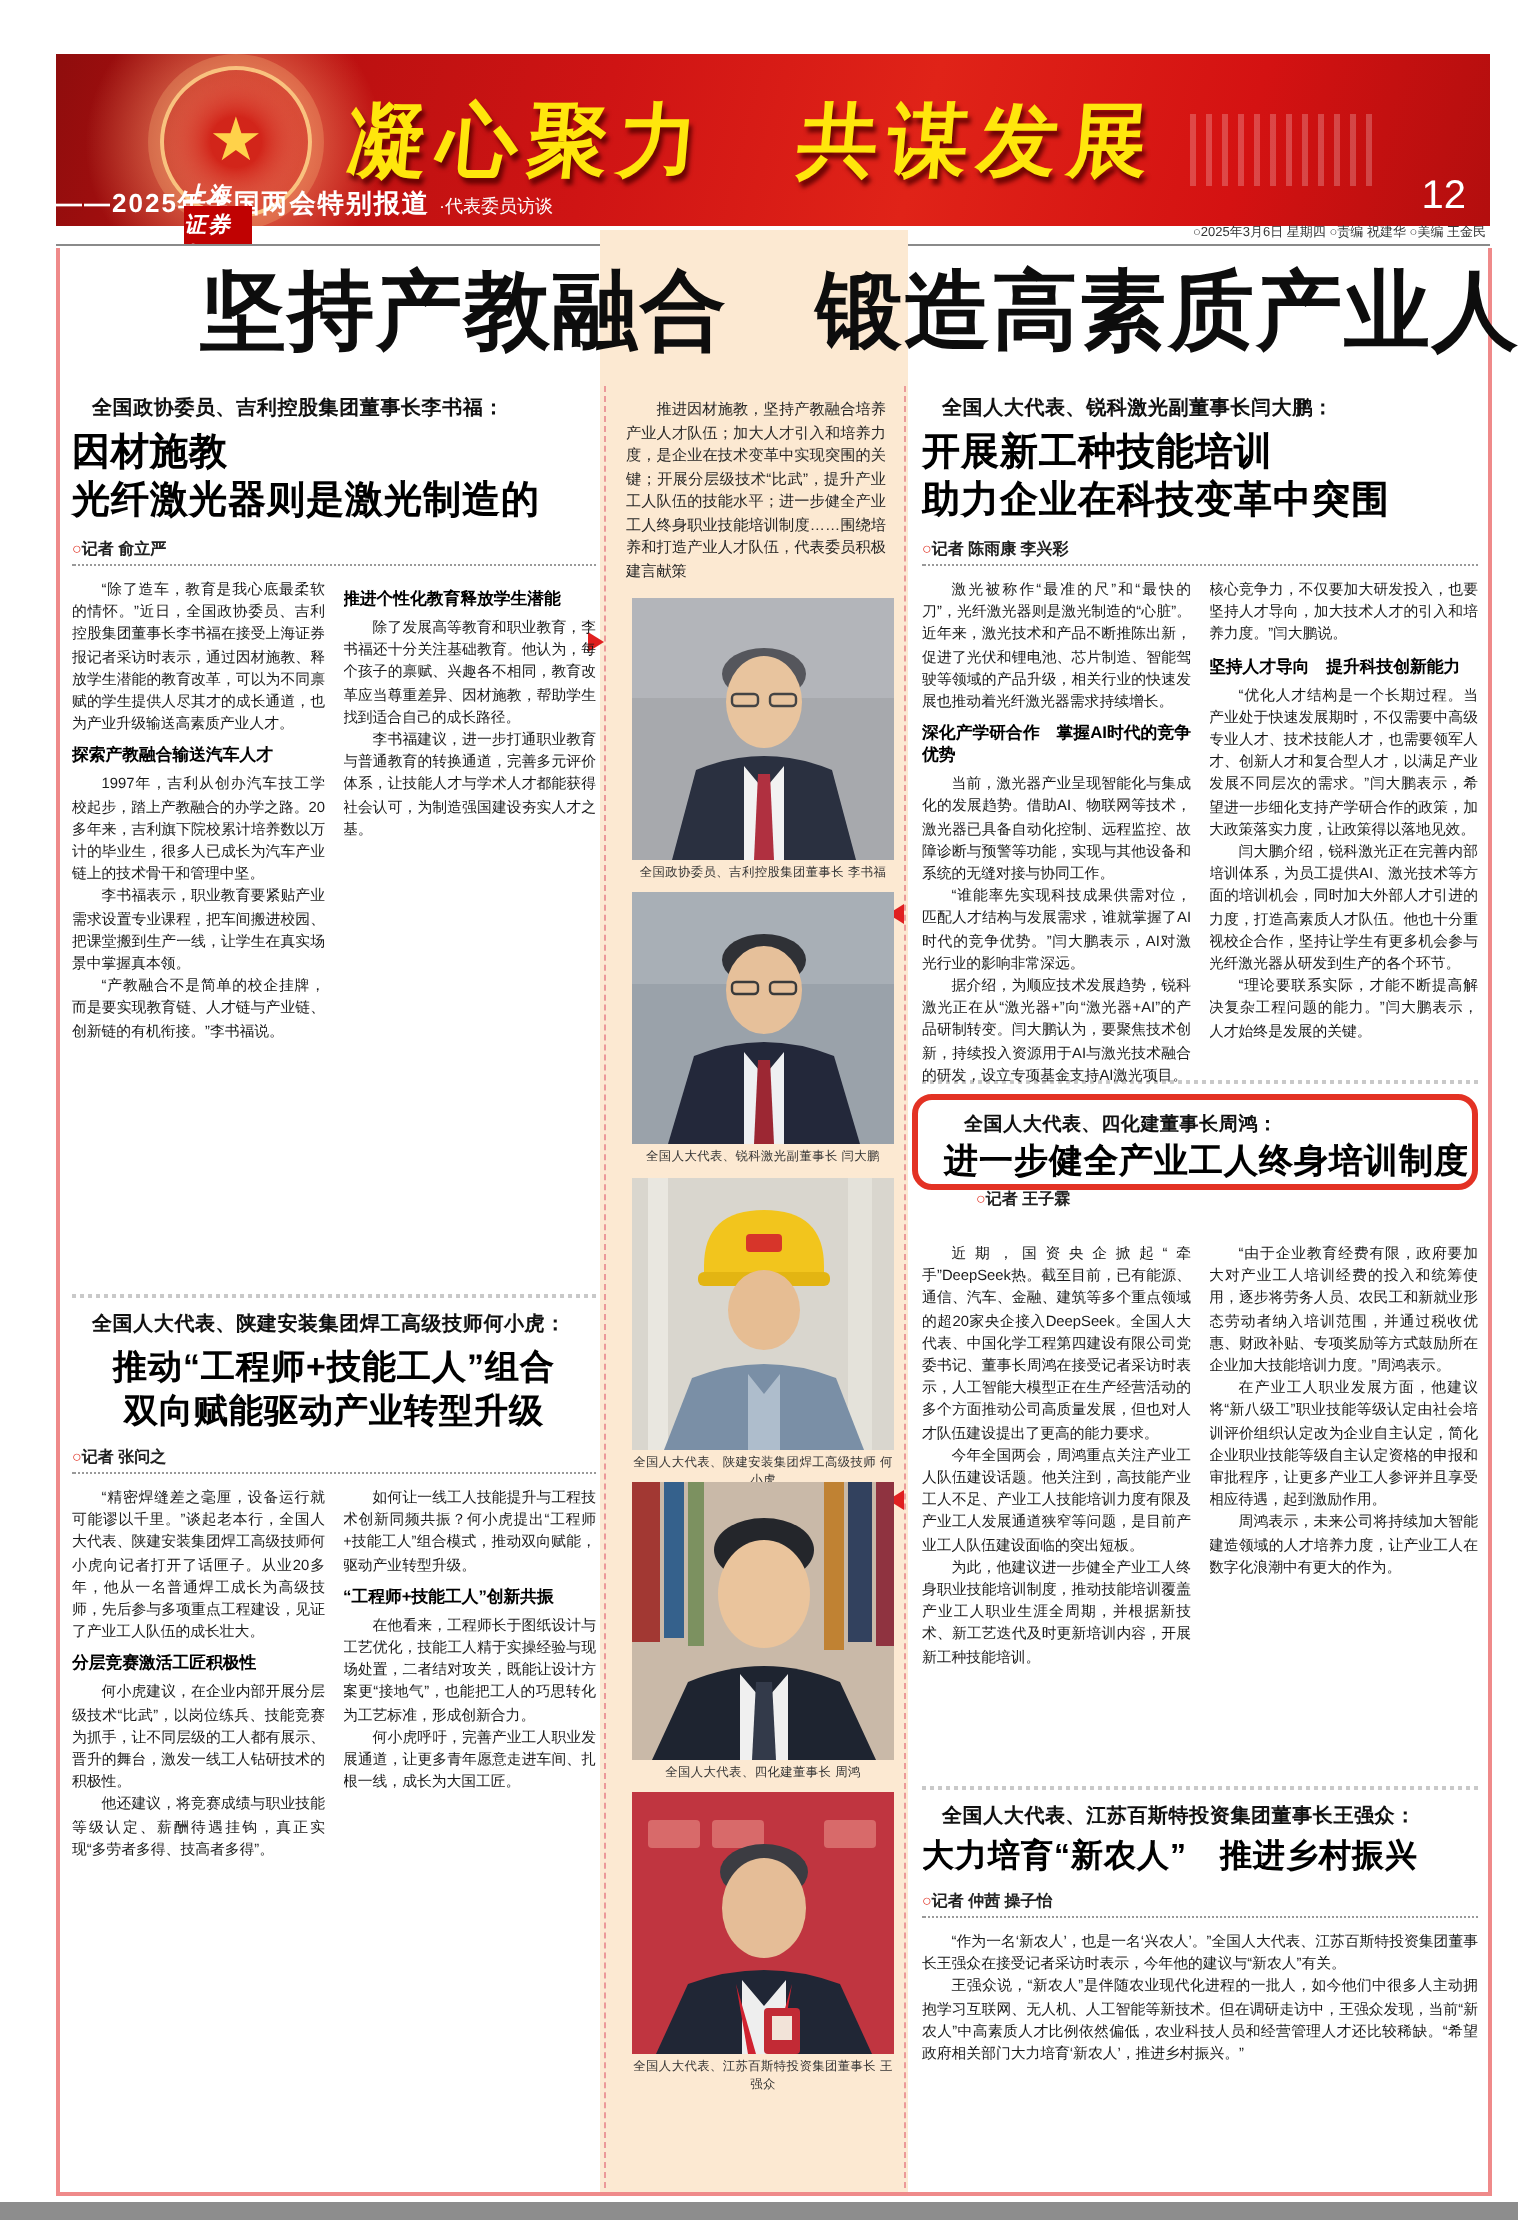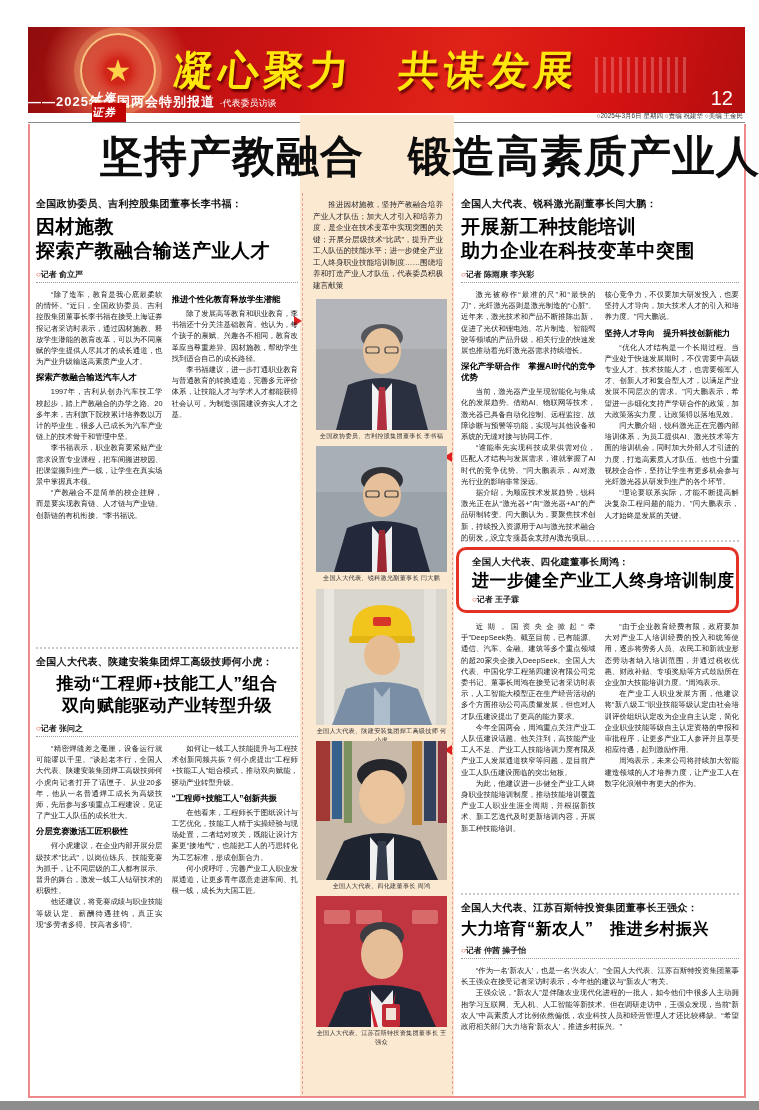--- a/index.html
+++ b/index.html
@@ -36,38 +36,38 @@
   .vdash{position:absolute;top:193px;height:901px;width:0;border-left:1px dashed #eb9a9a;}
   .hdash{position:absolute;border-top:2px dotted #c9c9c9;}
   .arr{position:absolute;width:0;height:0;border-top:5px solid transparent;border-bottom:5px solid transparent;}
   .arr-r{border-left:8px solid #e02020;}
   .arr-l{border-right:8px solid #e02020;}
   
   .main-headline{position:absolute;left:100px;top:131px;width:640px;text-align:center;font-size:43px;font-weight:900;
         color:#0d0d0d;line-height:50px;letter-spacing:1px;white-space:nowrap;}
   
   .article{position:absolute;}
-  .kicker{font-size:10px;font-weight:600;color:#111;margin-bottom:4px;letter-spacing:.3px;}
+  .kicker{font-size:10px;font-weight:600;color:#111;margin-bottom:4px;letter-spacing:.3px;margin-left:10px;}
   .hl{font-size:19px;font-weight:900;color:#000;line-height:24px;letter-spacing:.5px;}
   .hl.m{font-size:17px;line-height:22px;text-align:center;}
   .hl.s{font-size:16px;line-height:20px;}
   .byline{font-size:8px;font-weight:700;color:#222;margin:6px 0 2px;}
   .byline::first-letter{color:#e03224;}
   .byline-rule{border-bottom:1px dotted #999;margin:1px 0 6px;}
   .body2{display:flex;gap:9px;overflow:hidden;}
   .bcol{flex:1;font-size:7.4px;line-height:11.2px;text-align:justify;color:#1a1a1a;overflow:hidden;}
   .bp{margin:0;text-indent:2em;}
   .bp.nc{text-indent:0;}
   .bh{font-weight:800;font-size:8.4px;line-height:11px;margin:5px 0 3px;color:#000;}
   
-  .redbox{position:absolute;left:456px;top:547px;width:283px;height:66px;border:3px solid #e33224;border-radius:10px;
+  .redbox{position:absolute;left:456px;top:547px;width:283px;height:48px;border:3px solid #e33224;border-radius:10px;
         background:#fff;box-sizing:border-box;padding:6px 0 0 13px;}
   .redbox .kicker{font-size:9.5px;margin-bottom:2px;}
   .redbox .hl{font-size:17px;line-height:20px;}
-  .redbox .byline{margin:3px 0 0;}
+  .redbox .byline{margin:3px 16px 0;}
   
   .intro{position:absolute;left:313px;top:199px;width:130px;font-size:7.6px;line-height:11.5px;
         text-align:justify;color:#262626;}
   .intro p{margin:0;text-indent:2em;}
   .photo{position:absolute;left:316px;width:131px;}
   .photo svg{display:block;width:131px;}
   .caption{font-size:6.2px;color:#333;text-align:center;margin-top:2px;letter-spacing:.2px;}
 </style>
 </head>
 <body>
@@ -189,21 +189,21 @@
         <path d="M80 96 L74 131 L70 131 Z" fill="#d02230"></path>
       <rect x="66" y="108" width="18" height="23" rx="2" fill="#c22a35"></rect>
         <rect x="70" y="112" width="10" height="12" fill="#f2e3d8"></rect>
     </svg>
     <div class="caption">全国人大代表、江苏百斯特投资集团董事长 王强众</div>
   </div>
 
   <div class="article" style="left:36px;top:197px;width:262px">
     <div class="kicker">全国政协委员、吉利控股集团董事长李书福：</div>
     <div class="hl">因材施教</div>
-    <div class="hl">探索产教融合输送产业人才</div>
+    <div class="hl">光纤激光器则是激光制造的</div>
     <div class="byline">○记者 俞立严</div>
     <div class="byline-rule"></div>
     <div class="body2" style="height:340px">
       <div class="bcol">
           <p class="bp">“除了造车，教育是我心底最柔软的情怀。”近日，全国政协委员、吉利控股集团董事长李书福在接受上海证券报记者采访时表示，通过因材施教、释放学生潜能的教育改革，可以为不同禀赋的学生提供人尽其才的成长通道，也为产业升级输送高素质产业人才。</p>
           <div class="bh">探索产教融合输送汽车人才</div>
           <p class="bp">1997年，吉利从创办汽车技工学校起步，踏上产教融合的办学之路。20多年来，吉利旗下院校累计培养数以万计的毕业生，很多人已成长为汽车产业链上的技术骨干和管理中坚。</p>
           <p class="bp">李书福表示，职业教育要紧贴产业需求设置专业课程，把车间搬进校园、把课堂搬到生产一线，让学生在真实场景中掌握真本领。</p>
           <p class="bp">“产教融合不是简单的校企挂牌，而是要实现教育链、人才链与产业链、创新链的有机衔接。”李书福说。</p>
         </div>

